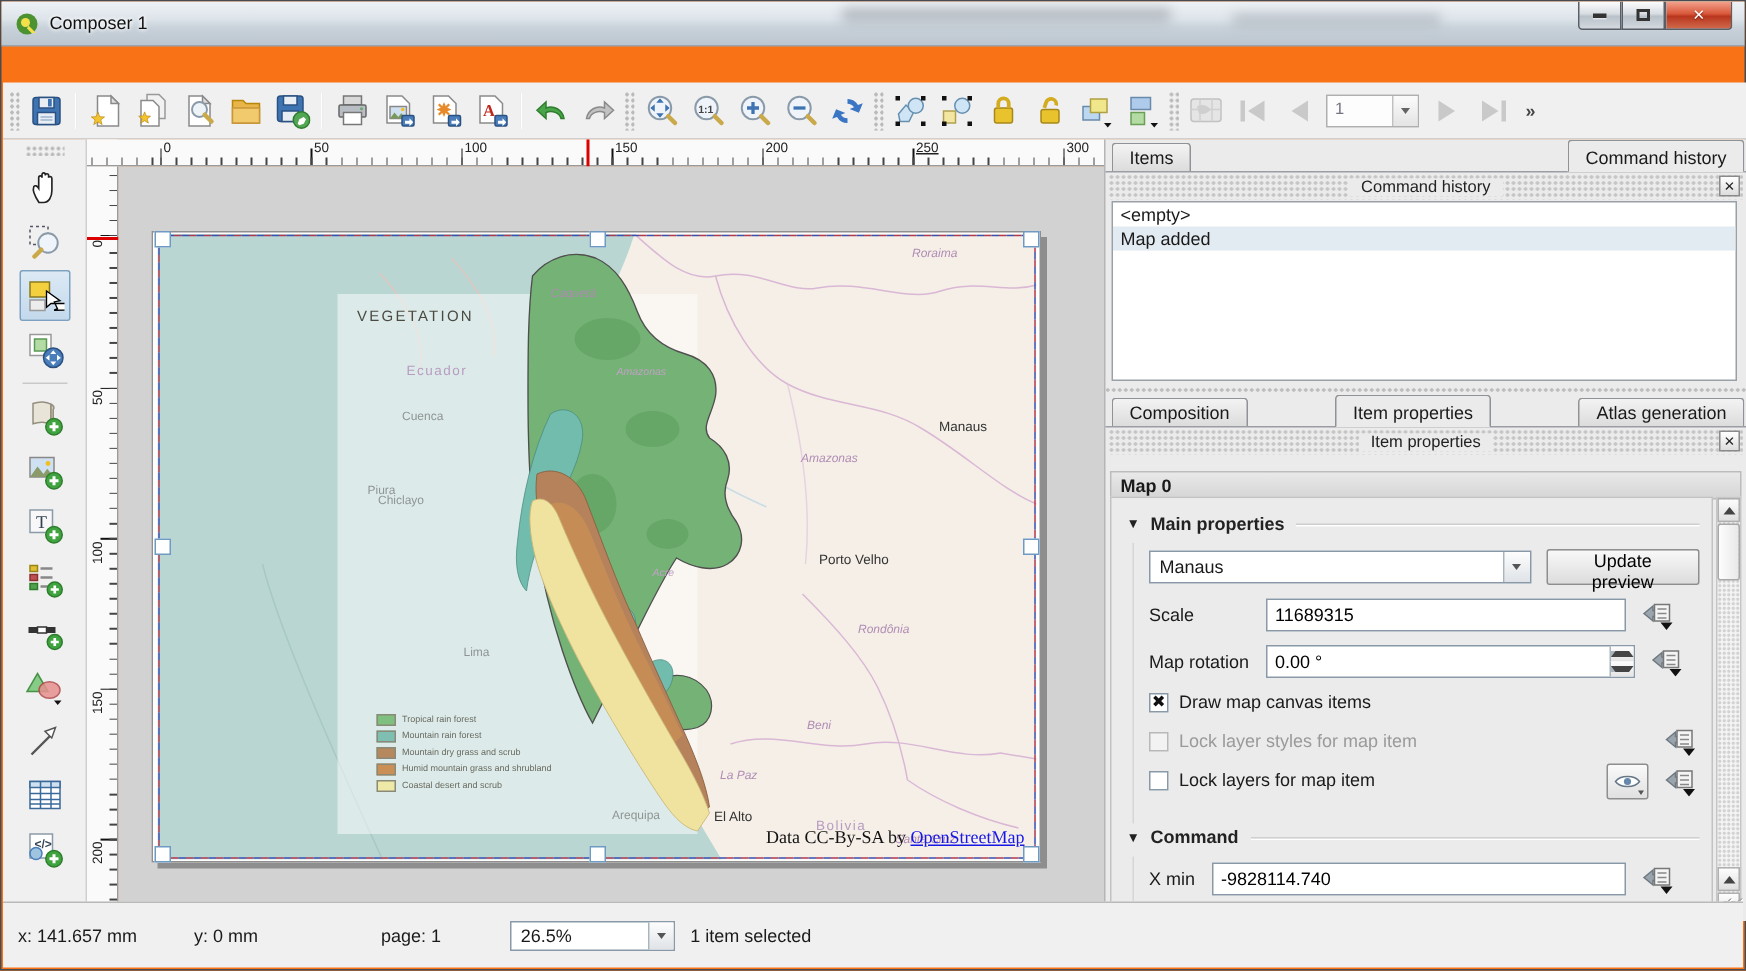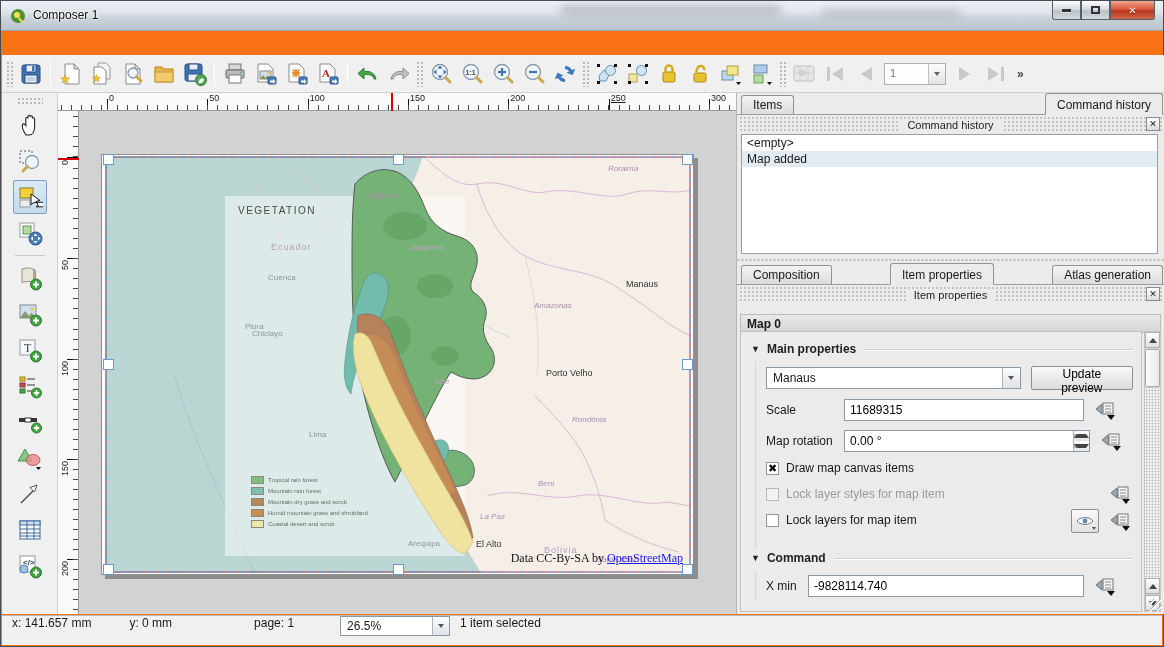--- a/index.html
+++ b/index.html
@@ -116,21 +116,21 @@
   .checkbox { width:13px; height:13px; border:1px solid #8a99a8; background:#fff; margin-right:7px; flex:none; font-size:11px; font-weight:bold; line-height:11px; text-align:center; color:#111; }
   .crow { display:flex; align-items:center; margin-bottom:12px; font-size:12px; position:relative; }
   .crow.disabled { color:#9a9a9a; }
   .crow.disabled .checkbox { border-color:#b8b8b8; background:#f2f2f2; }
   .eyebtn { width:28px; height:24px; border:1px solid #8e8e8e; border-radius:2px; background:linear-gradient(#fafafa,#e0e0e0); display:flex; align-items:center; justify-content:center; position:relative; }
   .eyebtn .arrow-down { position:absolute; right:2px; bottom:2px; border-left-width:2.5px; border-right-width:2.5px; border-top-width:3px; }
   .grip { position:absolute; right:2px; bottom:2px; width:13px; height:13px;
     background:repeating-linear-gradient(135deg,transparent 0 3px,#aaa 3px 4px,#fff 4px 5px); }
 
   
-  .statusbar { position:absolute; left:1px; right:1px; bottom:1px; height:30px; background:#f0f0f0; border-top:1px solid #b9b9b9; display:flex; font-size:12px; }
+  .statusbar { position:absolute; left:1px; right:1px; bottom:1px; height:44px; background:#f0f0f0; border-top:1px solid #b9b9b9; display:flex; align-items:center; font-size:12px; }
   .sb-field { padding:0 10px; }
   .zoom-combo { display:flex; width:110px; height:20px; border:1px solid #8a99a8; background:#fff; margin-left:14px; }
   .zoom-combo .val { flex:1; font-size:12px; padding:2px 0 0 6px; }
   .zoom-combo .dd { width:17px; border-left:1px solid #aab4bd; background:linear-gradient(#fdfdfd,#dfe3e7); display:flex; align-items:center; justify-content:center; }
 
   .mlabel { font-family:"Liberation Sans",sans-serif; }
   text.state { fill:#b08cb4; font-style:italic; font-size:8px; }
   text.state-sm { fill:#c0a2c4; font-style:italic; font-size:7px; }
   text.country { fill:#b89cc0; font-size:9px; letter-spacing:1px; }
   text.city { fill:#8f9494; font-size:8px; }

